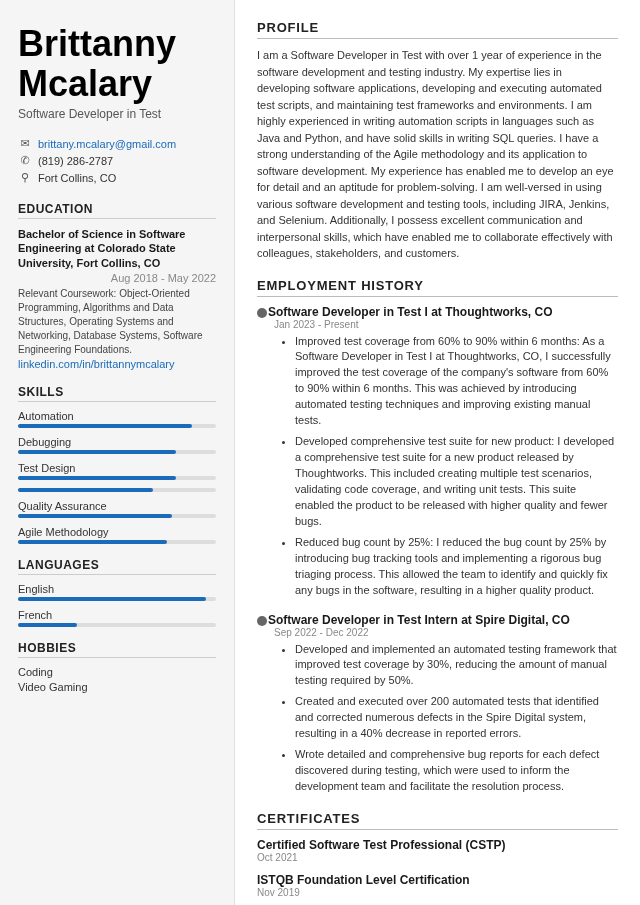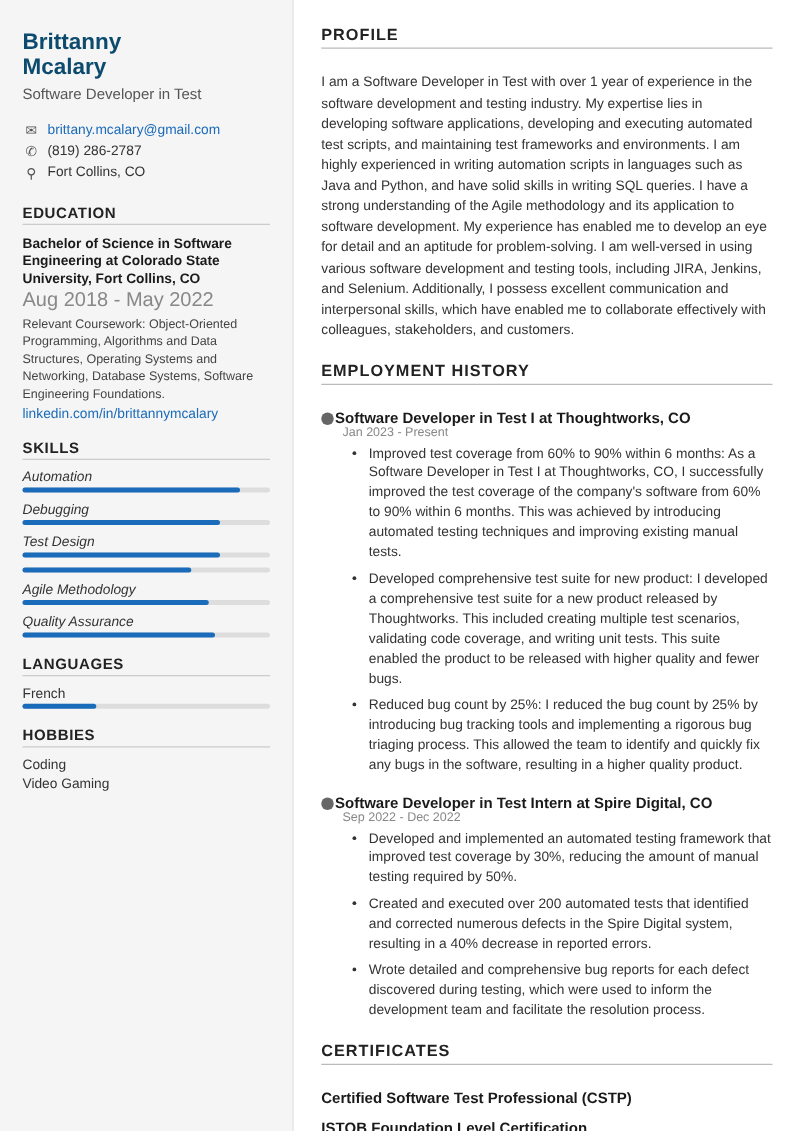--- a/index.html
+++ b/index.html
@@ -18,23 +18,23 @@
     }
     
     .sidebar {
       width: 235px;
       min-width: 235px;
       background: #f5f5f5;
       padding: 24px 18px 24px 18px;
       border-right: 1px solid #e0e0e0;
     }
     .sidebar-name {
-      font-size: 18px;
-      font-weight: bold;
-      color: #0c4a6e;
+      font-size: 36px;
+      font-weight: bold;
+      color: #000000;
       line-height: 1.1;
       margin-bottom: 4px;
     }
     .sidebar-title {
       font-size: 12px;
       color: #555;
       margin-bottom: 16px;
     }
     .contact-block {
       margin-bottom: 18px;
@@ -70,42 +70,42 @@
       margin-top: 14px;
     }
     .edu-degree {
       font-size: 11px;
       font-weight: bold;
       color: #1a1a1a;
       margin-bottom: 2px;
       line-height: 1.3;
     }
     .edu-date {
-      font-size: 16px;
+      font-size: 11px;
       color: #888;
       margin-bottom: 3px;
+      text-align: right;
     }
     .edu-coursework {
       font-size: 10px;
       color: #444;
       line-height: 1.4;
     }
     .link-item a {
       color: #1a6bba;
       font-size: 11px;
       text-decoration: none;
     }
     .skill-item {
       margin-bottom: 8px;
     }
     .skill-label {
       font-size: 11px;
       color: #333;
       margin-bottom: 2px;
-      font-style: italic;
     }
     .skill-bar-bg {
       width: 100%;
       height: 4px;
       background: #ddd;
       border-radius: 2px;
     }
     .skill-bar-fill {
       height: 4px;
       background: #1a6bba;
@@ -143,21 +143,21 @@
       background: #fff;
     }
     .section-header-main {
       font-size: 13px;
       font-weight: bold;
       text-transform: uppercase;
       letter-spacing: 0.8px;
       color: #222;
       border-bottom: 1.5px solid #bbb;
       padding-bottom: 3px;
-      margin-bottom: 19px;
+      margin-bottom: 8px;
       margin-top: 16px;
     }
     .section-header-main:first-child {
       margin-top: 0;
     }
     .profile-text {
       font-size: 11px;
       color: #333;
       line-height: 1.5;
     }
@@ -272,34 +272,40 @@
       <div class="skill-bar-bg">
         <div class="skill-bar-fill" style="width:80%"></div>
       </div>
     </div>
     <div class="skill-item">
       <div class="skill-bar-bg">
         <div class="skill-bar-fill" style="width:68%"></div>
       </div>
     </div>
     <div class="skill-item">
+      <div class="skill-label">Quality Assurance</div>
+      <div class="skill-bar-bg">
+        <div class="skill-bar-fill" style="width:78%"></div>
+      </div>
+    </div>
+    <div class="skill-item">
       <div class="skill-label">Agile Methodology</div>
       <div class="skill-bar-bg">
         <div class="skill-bar-fill" style="width:75%"></div>
       </div>
     </div>
-    <div class="skill-item">
-      <div class="skill-label">Quality Assurance</div>
-      <div class="skill-bar-bg">
-        <div class="skill-bar-fill" style="width:78%"></div>
-      </div>
-    </div>
 
     <div class="section-header-sidebar">LANGUAGES</div>
 
+    <div class="lang-item">
+      <div class="lang-label">English</div>
+      <div class="lang-bar-bg">
+        <div class="lang-bar-fill" style="width:95%"></div>
+      </div>
+    </div>
     <div class="lang-item">
       <div class="lang-label">French</div>
       <div class="lang-bar-bg">
         <div class="lang-bar-fill" style="width:30%"></div>
       </div>
     </div>
 
     <div class="section-header-sidebar">HOBBIES</div>
     <div class="hobby-item">Coding</div>
     <div class="hobby-item">Video Gaming</div>
@@ -334,20 +340,21 @@
         <li>Developed and implemented an automated testing framework that improved test coverage by 30%, reducing the amount of manual testing required by 50%.</li>
         <li>Created and executed over 200 automated tests that identified and corrected numerous defects in the Spire Digital system, resulting in a 40% decrease in reported errors.</li>
         <li>Wrote detailed and comprehensive bug reports for each defect discovered during testing, which were used to inform the development team and facilitate the resolution process.</li>
       </ul>
     </div>
 
     <div class="section-header-main">CERTIFICATES</div>
 
     <div class="cert-block">
       <div class="cert-name">Certified Software Test Professional (CSTP)</div>
+      <div class="cert-date">Oct 2021</div>
     </div>
     <div class="cert-block">
       <div class="cert-name">ISTQB Foundation Level Certification</div>
       <div class="cert-date">Nov 2019</div>
     </div>
 
   </div>
 </div>
 
 </body></html>

